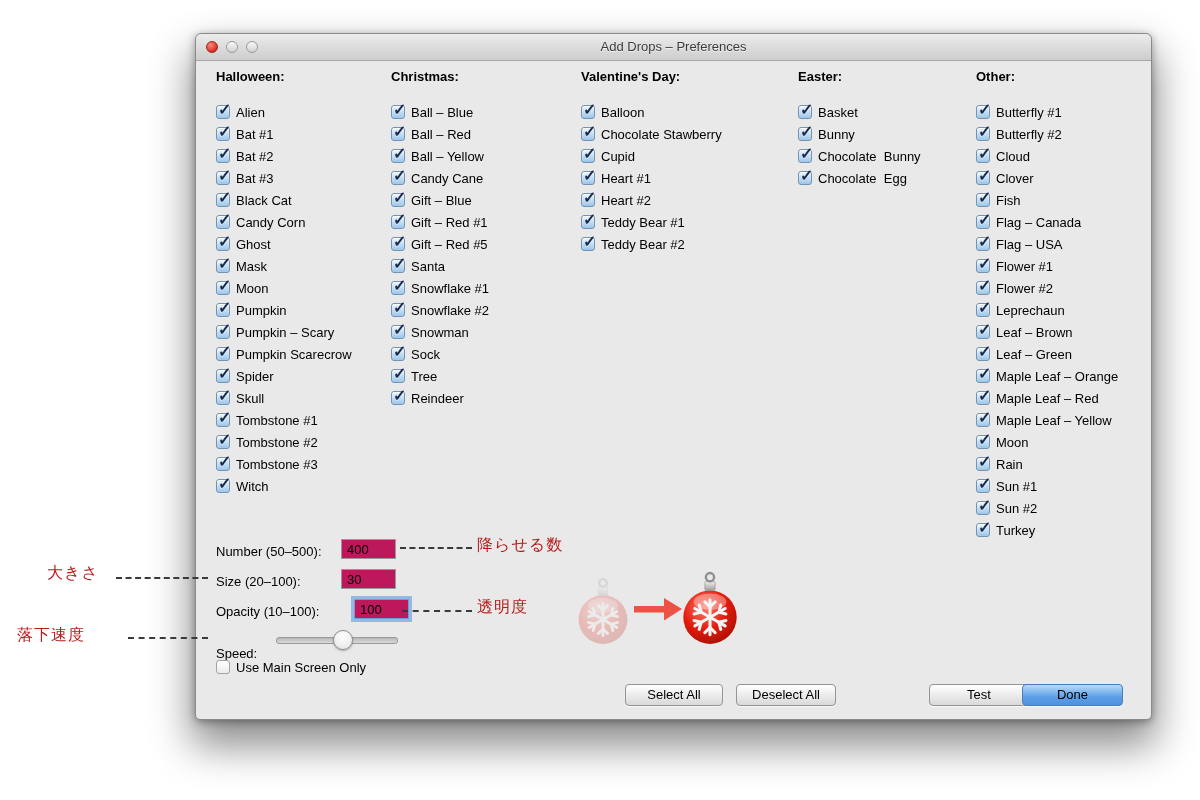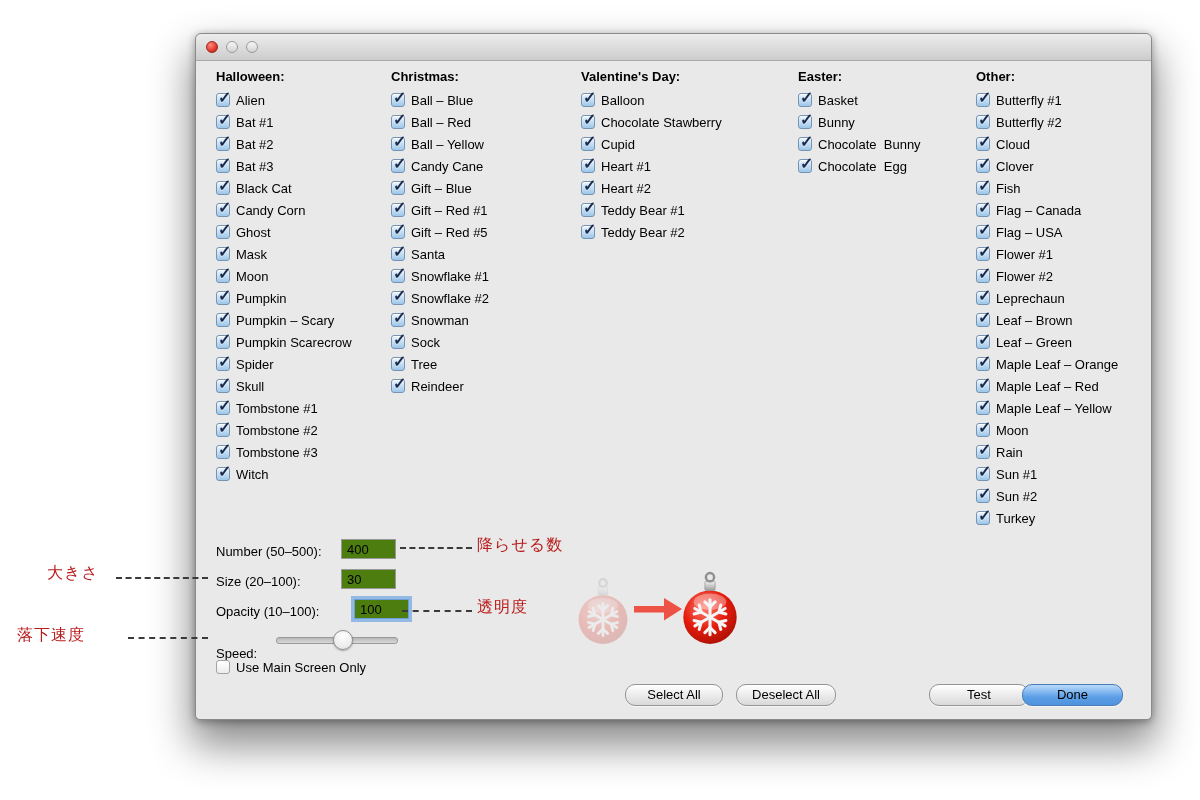--- a/index.html
+++ b/index.html
@@ -18,49 +18,49 @@
   .traffic{position:absolute;left:10px;top:7px;display:flex;gap:8px;}
   .tl{width:12px;height:12px;border-radius:50%;display:inline-block;box-sizing:border-box;}
   .tl.red{background:radial-gradient(circle at 35% 30%,#ff8a7f,#e33a2e 60%,#9c1408);
           border:1px solid #9a2b20;}
   .tl.gray{background:linear-gradient(#f7f7f7,#d2d2d2);border:1px solid #9a9a9a;}
 
   
   .columns{position:absolute;left:20px;top:35px;right:10px;height:450px;}
   .col{position:absolute;top:0;}
   .col-0{left:0}.col-1{left:175px}.col-2{left:365px}.col-3{left:582px}.col-4{left:760px}
-  .col-header{font-size:13px;font-weight:bold;height:16px;margin-bottom:4px;color:#000;}
+  .col-header{font-size:13px;font-weight:bold;height:16px;margin-bottom:16px;color:#000;}
   .cb-row{display:flex;align-items:center;height:22px;cursor:default;}
   .cb{position:relative;width:14px;height:14px;box-sizing:border-box;border-radius:3px;
       margin-right:6px;flex:0 0 14px;}
   .cb.checked{border:1px solid #7493b3;background:linear-gradient(#edf6fd,#9cc6e9);
       box-shadow:inset 0 1px 1px rgba(255,255,255,.9);}
   .cb.checked::after{content:"✓";position:absolute;left:1px;top:-6px;font-size:16px;
       font-weight:bold;color:#1b2b4d;text-shadow:0 1px 0 rgba(255,255,255,.4);}
   .cb.unchecked{border:1px solid #a3a3a3;background:linear-gradient(#ffffff,#ececec);}
   .cb-label{font-size:13px;white-space:pre;color:#000;}
 
   
   .form-row{position:absolute;left:20px;height:22px;display:flex;align-items:center;}
   .row-number{top:506px}.row-size{top:536px}.row-opacity{top:566px}
   .row-speed{top:608px}.row-mainscreen{top:622px}
   .form-label{font-size:13px;color:#000;}
   .field{position:absolute;left:145px;top:563px;width:55px;height:20px;box-sizing:border-box;
-         border:1px solid #989898;background:#4d7c0f;font:13px "Liberation Sans",sans-serif;
+         border:1px solid #989898;background:#be185d;font:13px "Liberation Sans",sans-serif;
          padding:1px 5px;color:#000;}
   .field-number{top:505px}.field-size{top:535px}.field-opacity{top:565px}
   .field.focused{border:1px solid #6f9fd8;box-shadow:0 0 0 3px rgba(118,170,227,.75);margin-left:13px;}
   .slider-track{position:absolute;left:80px;top:603px;width:120px;height:5px;border-radius:3px;
          background:linear-gradient(#b8b8b8,#d9d9d9);border:1px solid #9a9a9a;}
   .slider-thumb{position:absolute;left:56px;top:-8px;width:18px;height:18px;border-radius:50%;
          background:radial-gradient(circle at 50% 30%,#ffffff,#e2e2e2);
          border:1px solid #8f8f8f;box-shadow:0 1px 2px rgba(0,0,0,.3);}
 
   
-  .btn{position:absolute;top:650px;height:22px;box-sizing:border-box;border-radius:10px;
+  .btn{position:absolute;top:650px;height:22px;box-sizing:border-box;border-radius:4px;
        font:13px "Liberation Sans",sans-serif;color:#000;text-align:center;line-height:20px;
        background:linear-gradient(#ffffff,#d9d9d9);border:1px solid #949494;
        box-shadow:0 1px 1px rgba(255,255,255,.7);}
   .btn-select{left:429px;width:98px;}
   .btn-deselect{left:540px;width:100px;}
   .btn-test{left:713px;width:100px;margin-left:20px;}
   .btn-done{left:826px;width:101px;background:linear-gradient(#b9dafa,#5c9fe6 60%,#4f93dd);
             border:1px solid #4a7cb8;}
 
   
@@ -88,20 +88,21 @@
 <div class="stage">
 
   <div class="window">
 
     <div class="titlebar">
       <div class="traffic">
         <span class="tl red"></span>
         <span class="tl gray"></span>
         <span class="tl gray"></span>
       </div>
+      <div class="title">Add Drops – Preferences</div>
     </div>
 
     <div class="columns" id="columns">
         <div class="col col-0">
           <div class="col-header">Halloween:</div>
           <label class="cb-row">
             <span class="cb checked"></span>
             <span class="cb-label">Alien</span>
           </label>
           <label class="cb-row">

